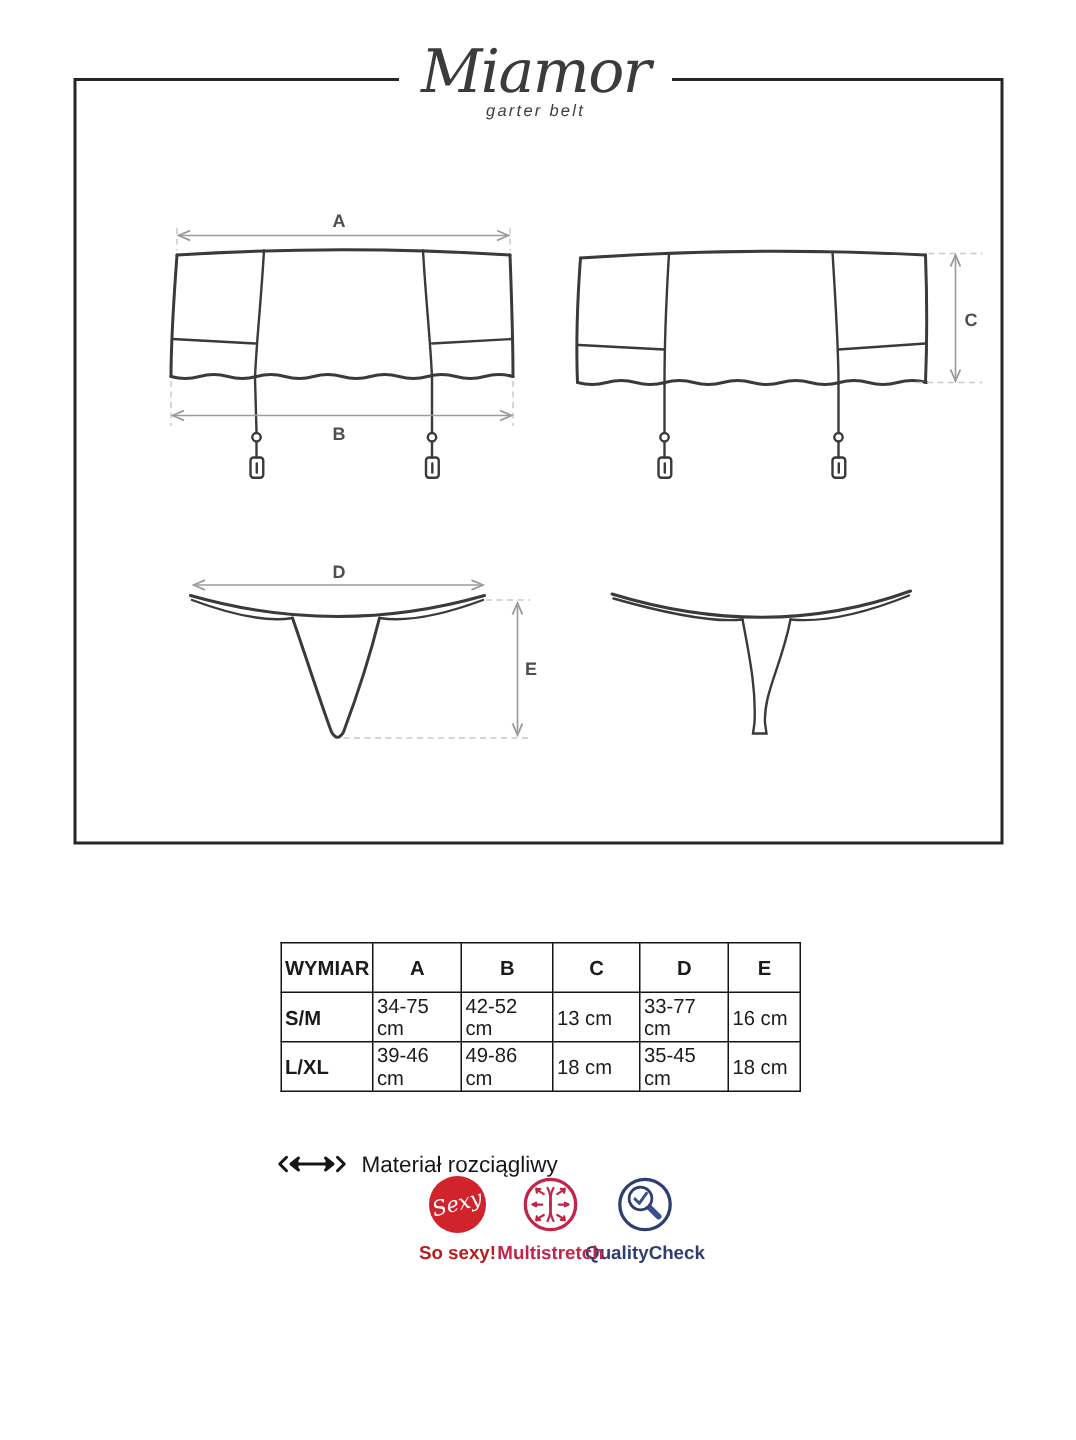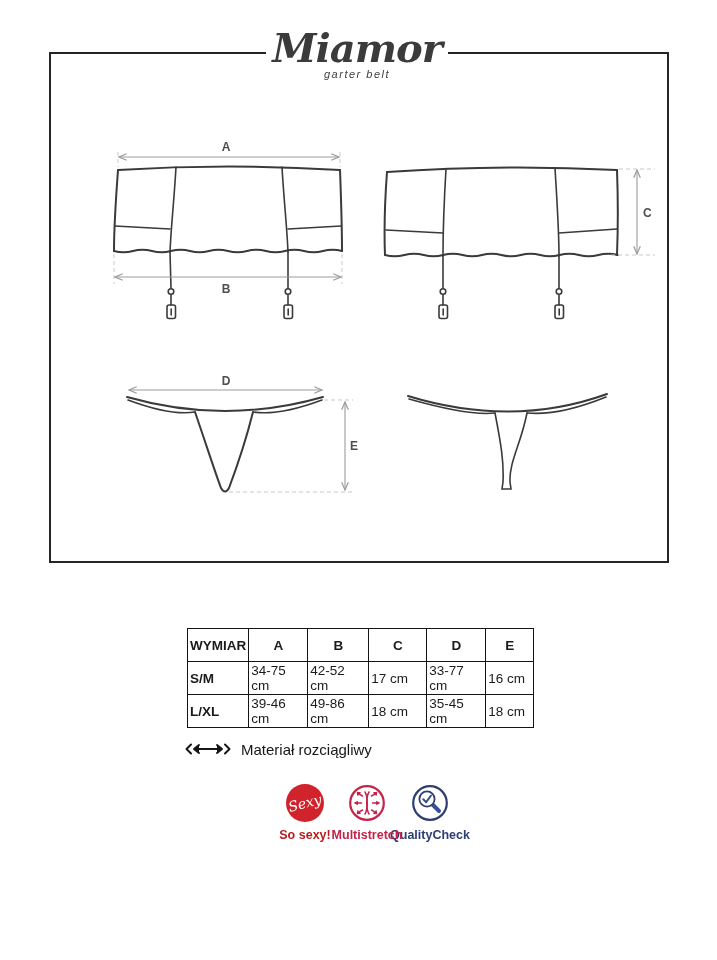--- a/index.html
+++ b/index.html
@@ -2,39 +2,39 @@
 <html><head>
 <meta charset="utf-8">
 <style>
   html,body{margin:0;padding:0;background:#ffffff;}
   body{width:717px;height:960px;position:relative;font-family:"Liberation Sans",sans-serif;color:#1b1b1b;}
   .stage{position:absolute;inset:0;background:#fff;}
 
   
   .diagram-box{position:absolute;left:49px;top:52px;width:616px;height:507px;border:2px solid #262626;background:#fff;}
   .logo-block{position:absolute;left:266px;top:26px;width:182px;height:64px;background:#fff;text-align:center;z-index:5;}
-  .logo-script{font-family:"DejaVu Serif",serif;font-style:italic;font-weight:bold;font-size:40px;line-height:44px;color:#3b3b3b;letter-spacing:-1px;}
+  .logo-script{font-family:"DejaVu Serif",serif;font-style:italic;font-weight:normal;font-size:40px;line-height:44px;color:#3b3b3b;letter-spacing:-1px;}
   .logo-tagline{font-size:11px;letter-spacing:1.5px;color:#3e3e3e;margin-top:-2px;font-style:italic;}
 
   .diagram-svg{position:absolute;left:49px;top:52px;}
   .outline{fill:none;stroke:#3a3a3a;stroke-width:2;stroke-linecap:round;}
   .seam{fill:none;stroke:#3a3a3a;stroke-width:1.6;stroke-linecap:round;}
   .dim{stroke:#9b9b9b;stroke-width:1.1;fill:none;}
   .leader{stroke:#c9c9c9;stroke-width:1;stroke-dasharray:4 3;fill:none;}
   .dim-label{font-family:"Liberation Sans",sans-serif;font-size:12px;font-weight:600;fill:#4e4e4e;}
 
   
   .size-table{position:absolute;left:187px;top:628px;border-collapse:collapse;}
   .size-table td,.size-table th{border:1.5px solid #141414;vertical-align:middle;height:32px;padding:0 2px;font-size:13.5px;}
   .size-table th{font-weight:bold;}
   .size-table td.rowhead{font-weight:bold;}
   .c0{width:55px}.c1{width:54px}.c2{width:56px}.c3{width:53px}.c4{width:54px}.c5{width:43px}
 
   
-  .material-note{position:absolute;left:185px;top:740px;display:flex;align-items:center;gap:10px;}
+  .material-note{position:absolute;left:185px;top:767px;display:flex;align-items:center;gap:10px;}
   .material-note .txt{font-size:15px;color:#161616;}
 
   
   .badge{position:absolute;width:80px;text-align:center;}
   .badge .label{font-size:12.5px;font-weight:bold;margin-top:6px;}
   .badge-sexy{left:265px;top:784px;}
   .badge-multi{left:327px;top:784px;}
   .badge-quality{left:390px;top:784px;}
   .sexy-circle{width:38px;height:38px;border-radius:50%;background:#d1232b;margin:0 auto;display:flex;align-items:center;justify-content:center;}
   .sexy-circle span{font-family:"DejaVu Serif",serif;font-style:italic;color:#fff;font-size:14px;transform:rotate(-14deg);}
@@ -153,21 +153,21 @@
       <th class="c1">A</th>
       <th class="c2">B</th>
       <th class="c3">C</th>
       <th class="c4">D</th>
       <th class="c5">E</th>
     </tr>
     <tr>
       <td class="rowhead">S/M</td>
       <td>34-75 cm</td>
       <td>42-52 cm</td>
-      <td>17 cm</td>
+      <td>13 cm</td>
       <td>33-77 cm</td>
       <td>16 cm</td>
     </tr>
     <tr>
       <td class="rowhead">L/XL</td>
       <td>39-46 cm</td>
       <td>49-86 cm</td>
       <td>18 cm</td>
       <td>35-45 cm</td>
       <td>18 cm</td>

